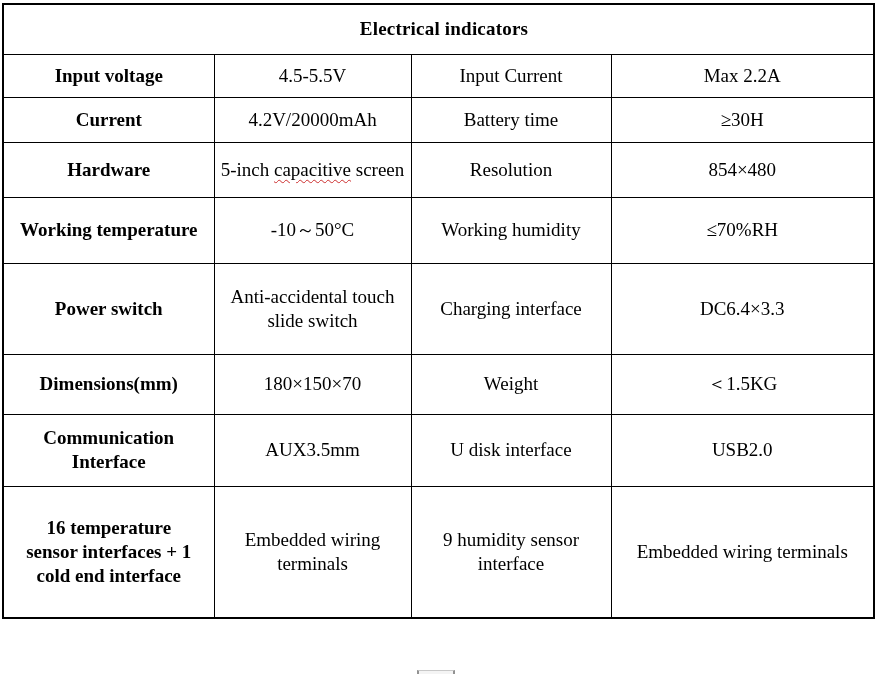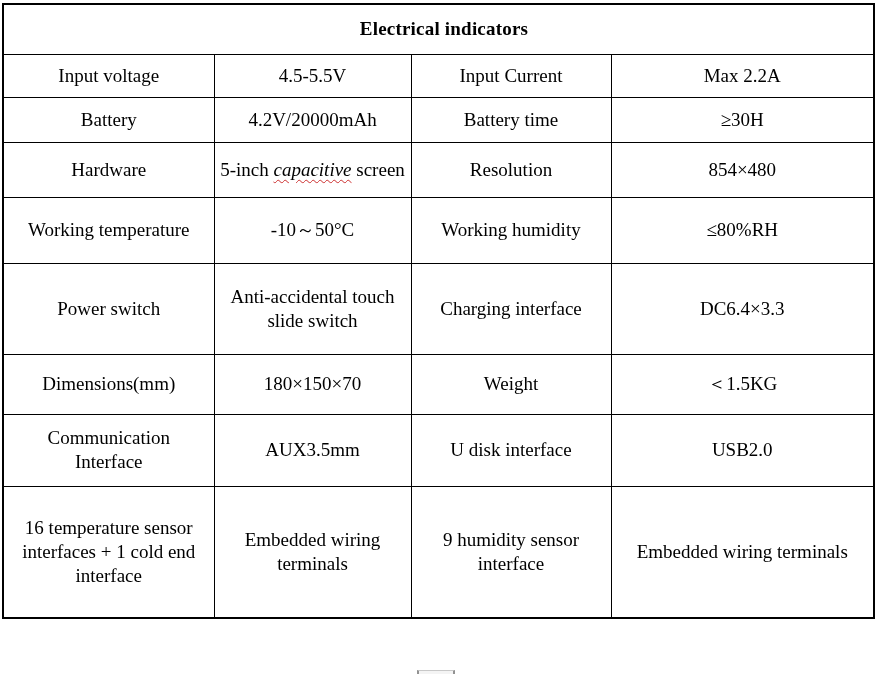--- a/index.html
+++ b/index.html
@@ -35,32 +35,31 @@
     text-align: center;
     overflow: hidden;
   }
   td.section-header {
     text-align: left;
     font-weight: bold;
     font-size: 20px;
     padding: 0 0 0 11px;
     letter-spacing: 0.2px;
   }
-  td.c1 { padding: 0 12px; }
+  td.c1 { padding: 0 12px; font-weight: bold; }
   td.c2 { padding: 0 0; margin-left: 7px; }
   td.c3 { padding: 0 1px; }
   td.c4 { padding: 0 6px; }
   td.c1.wide-pad { padding: 0 18px; }
   .misspell {
     text-decoration-line: underline;
     text-decoration-style: wavy;
     text-decoration-color: #cc2f2f;
     text-decoration-thickness: 1px;
     text-underline-offset: 3px;
-    font-style: italic;
   }
   
   tr.r0 { height: 50px; }
   tr.r1 { height: 43px; }
   tr.r2 { height: 45px; }
   tr.r3 { height: 55px; }
   tr.r4 { height: 66px; }
   tr.r5 { height: 50px; }
   tr.r6 { height: 91px; }
   tr.r7 { height: 60px; }
@@ -98,38 +97,38 @@
     </tr>
 
     <tr class="r1">
       <td class="c1">Input voltage</td>
       <td class="c2">4.5-5.5V</td>
       <td class="c3">Input Current</td>
       <td class="c4">Max 2.2A</td>
     </tr>
 
     <tr class="r2">
-      <td class="c1">Battery</td>
+      <td class="c1">Current</td>
       <td class="c2">4.2V/20000mAh</td>
       <td class="c3">Battery time</td>
       <td class="c4">≥30H</td>
     </tr>
 
     <tr class="r3">
       <td class="c1">Hardware</td>
       <td class="c2"><span>5-inch </span><span class="misspell">capacitive</span><span> screen</span></td>
       <td class="c3">Resolution</td>
       <td class="c4">854×480</td>
     </tr>
 
     <tr class="r4">
       <td class="c1">Working temperature</td>
       <td class="c2">-10～50°C</td>
       <td class="c3">Working humidity</td>
-      <td class="c4">≤80%RH</td>
+      <td class="c4">≤70%RH</td>
     </tr>
 
 
     <tr class="r6">
       <td class="c1">Power switch</td>
       <td class="c2">Anti-accidental touch slide switch</td>
       <td class="c3">Charging interface</td>
       <td class="c4">DC6.4×3.3</td>
     </tr>
 

